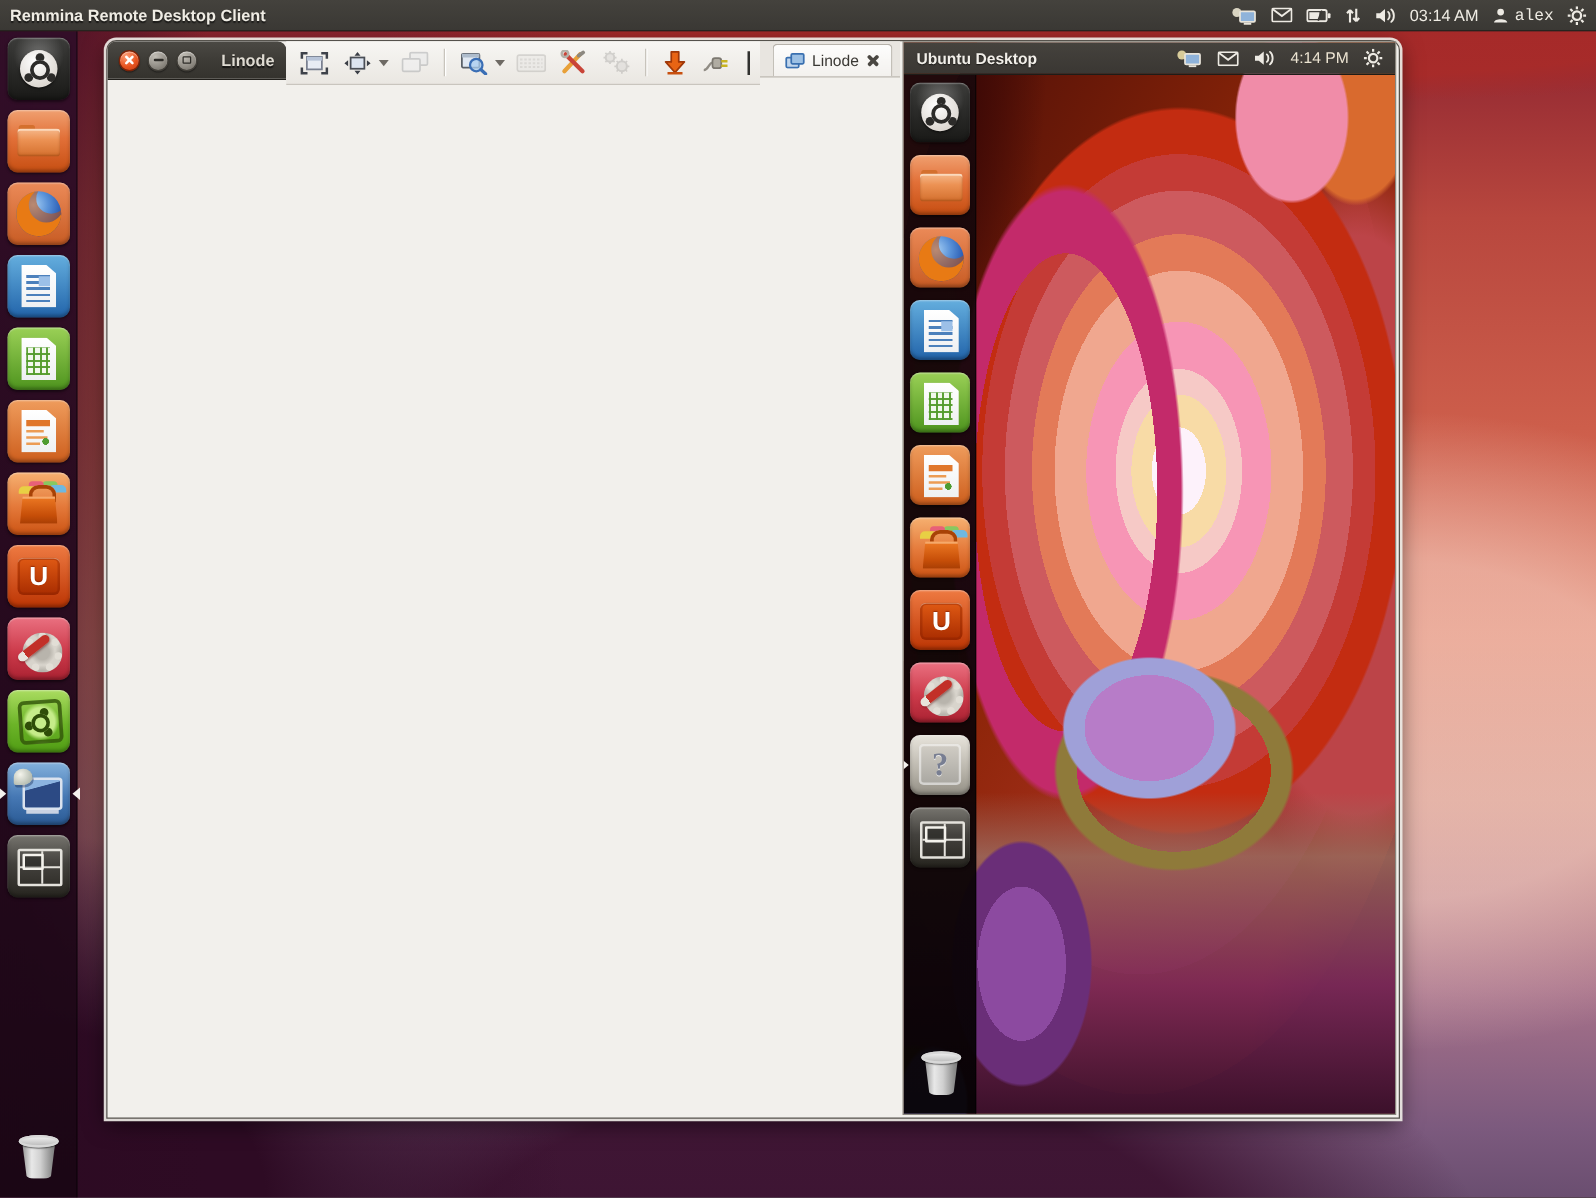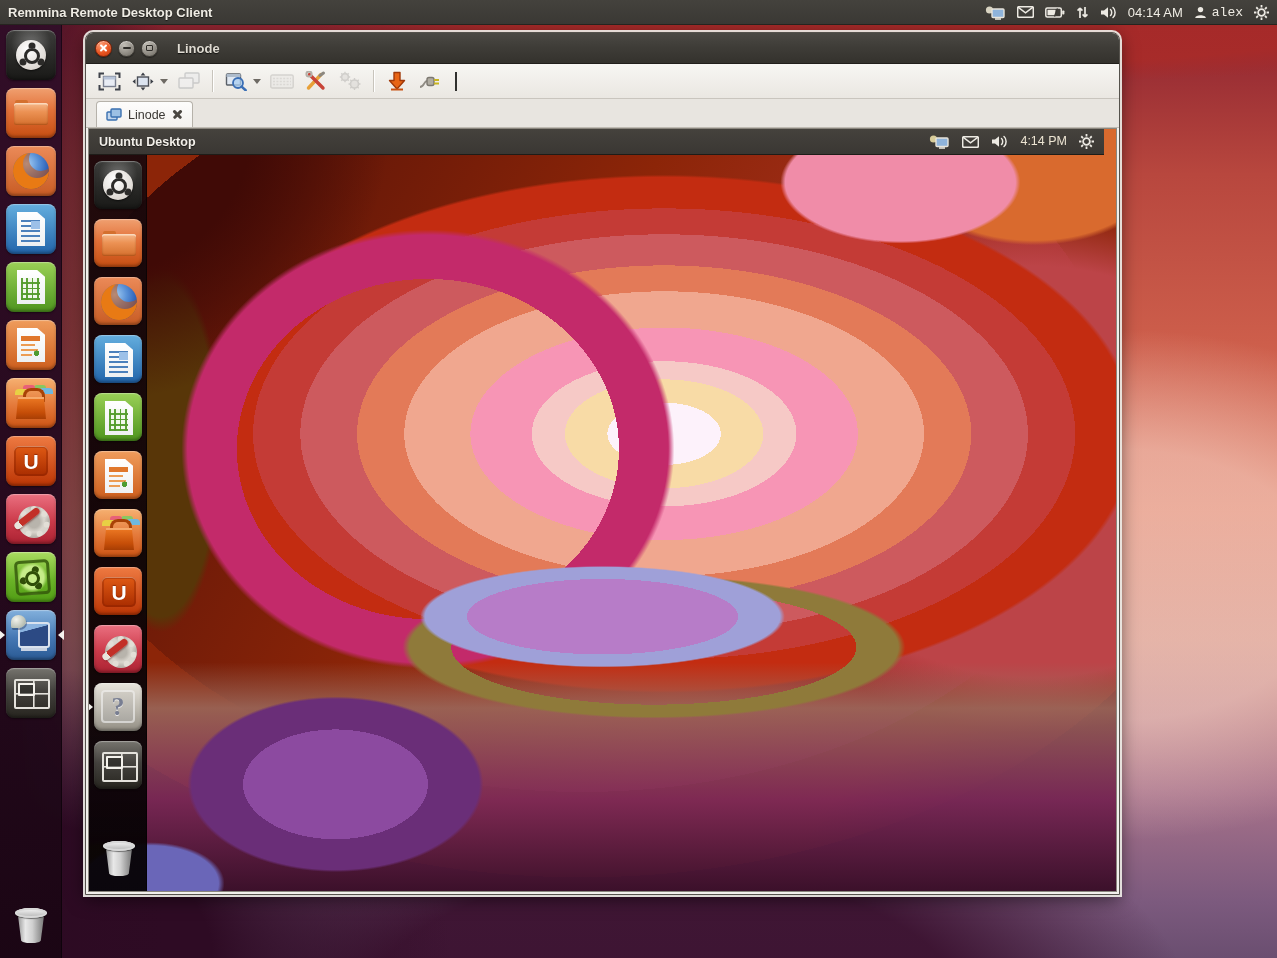--- a/index.html
+++ b/index.html
@@ -125,21 +125,21 @@
     background:rgba(40,40,36,.6);}
   .ic-trash{box-shadow:none;background:transparent;}
   .ic-trash::before{left:9px;top:8px;width:32px;height:10px;border-radius:50%;z-index:1;
     background:linear-gradient(180deg,#fafafa,#b0b0b0);box-shadow:inset 0 0 0 2px #d8d8d8,0 1px 1px rgba(0,0,0,.5);}
   .ic-trash::after{left:11px;top:12px;width:28px;height:31px;border-radius:0 0 10px 10px;
     background:linear-gradient(90deg,#8e8e8e 0%,#e8e8e8 30%,#d0d0d0 55%,#909090 85%,#787878 100%);
     clip-path:polygon(2% 0,98% 0,84% 100%,16% 100%);}
 
   
   .win{position:absolute;left:85px;top:32px;width:1035px;height:863px;z-index:20;
-    display:flex;flex-direction:column;box-sizing:border-box;
+    display:flex;box-sizing:border-box;
     background:#f2f0ec;border:1px solid #55524c;border-radius:8px 8px 0 0;
     box-shadow:0 0 0 2px rgba(238,235,230,.92),0 4px 18px rgba(0,0,0,.55);}
   .titlebar{height:30px;flex:0 0 auto;display:flex;align-items:center;padding:0 9px;
     background:linear-gradient(180deg,#4b4944 0%,#3f3d38 45%,#34322d 100%);
     border-bottom:1px solid #211f1b;border-radius:7px 7px 0 0;}
   .wbtn{width:17px;height:17px;border-radius:50%;display:inline-flex;align-items:center;justify-content:center;
     margin-right:6px;box-sizing:border-box;
     box-shadow:inset 0 1px 1px rgba(255,255,255,.5),0 1px 1px rgba(0,0,0,.4);}
   .wbtn.close{background:radial-gradient(circle at 35% 28%,#ff9d74,#e85420 55%,#c03a10);border:1px solid #7e2206;}
   .wbtn.gray{background:radial-gradient(circle at 35% 28%,#c2beb6,#8e8a82 60%,#6a665e);border:1px solid #413e38;}
@@ -182,21 +182,21 @@
       radial-gradient(30% 36% at 33% 42%, transparent 0 62%, #c32a6a 62% 78%, transparent 80%),
       radial-gradient(16% 11% at 79% 7%, #f08ca8 0 70%, transparent 73%),
       radial-gradient(20% 16% at 92% 5%, #d96a2e 0 60%, transparent 64%),
       radial-gradient(46% 34% at 56% 40%, #fdf2fb 0 12%, #f8dba6 12% 21%, #f6c9c6 21% 28%, #f795b5 28% 41%, #f0a78f 41% 55%, #e37a58 55% 65%, #cd5a5e 65% 77%, #c43b36 77% 87%, #c32c11 87% 99%, transparent 100%),
       radial-gradient(40% 45% at 92% 45%, #bc4448 0 60%, transparent 76%),
       radial-gradient(45% 35% at 100% 100%, #5a1a14 0 45%, transparent 70%),
       radial-gradient(75% 70% at 48% 38%, transparent 0 70%, #8c2508 70% 86%, #5a1408 86% 100%),
       radial-gradient(45% 55% at 0% 0%, #400a06 0 35%, transparent 65%),
       radial-gradient(10% 40% at 7% 42%, #583608 0 55%, transparent 60%),
       linear-gradient(120deg, #4a0e08, #8c2508 40%, #a83020 62%, #8c2030 100%);}
-  .rpanel{position:absolute;left:0;top:0;right:12px;height:26px;z-index:10;display:flex;align-items:center;
+  .rpanel{position:absolute;left:0;top:0;right:0;height:26px;z-index:10;display:flex;align-items:center;
     padding:0 10px;box-sizing:border-box;
     background:linear-gradient(180deg,#45423d,#3a3733);border-bottom:1px solid #1e1c18;}
   .rtitle{font-weight:bold;font-size:12.5px;color:#f2efe9;text-shadow:0 1px 1px rgba(0,0,0,.6);}
   .rright{margin-left:auto;display:flex;gap:12px;}
   .rclock{font-size:12.5px;color:#ece4d2;}
 </style>
 </head>
 <body>
 
 <div id="screen">
@@ -235,21 +235,21 @@
           <path d="M9 1v10M9 11l-2.4-2.6M9 11l2.4-2.6"></path>
             </g>
           </svg>
       </span>
       <span class="pbtn">
         <svg width="17" height="13" viewBox="0 0 17 13">
           <path d="M1 4.5h3l4-3.3v10.6l-4-3.3H1z" fill="#edeae3"></path>
           <path d="M10.5 3.5c1.6 1.3 1.6 4.7 0 6M13 1.5c2.8 2.3 2.8 7.7 0 10" fill="none" stroke="#edeae3" stroke-width="1.5" stroke-linecap="round"></path>
           </svg>
       </span>
-      <span class="hclock">04:14 AM</span>
+      <span class="hclock">03:14 AM</span>
       <span class="pbtn">
         <svg width="13" height="13" viewBox="0 0 13 13">
           <circle cx="6.5" cy="3.6" r="2.7" fill="#edeae3"></circle>
           <path d="M1.2 12c0-3.6 10.6-3.6 10.6 0z" fill="#edeae3"></path>
           </svg>
         <span>alex</span>
       </span>
       <span class="pbtn">
         <svg width="15" height="15" viewBox="0 0 16 16">
           <g stroke="#edeae3" stroke-width="1.9" fill="none">

